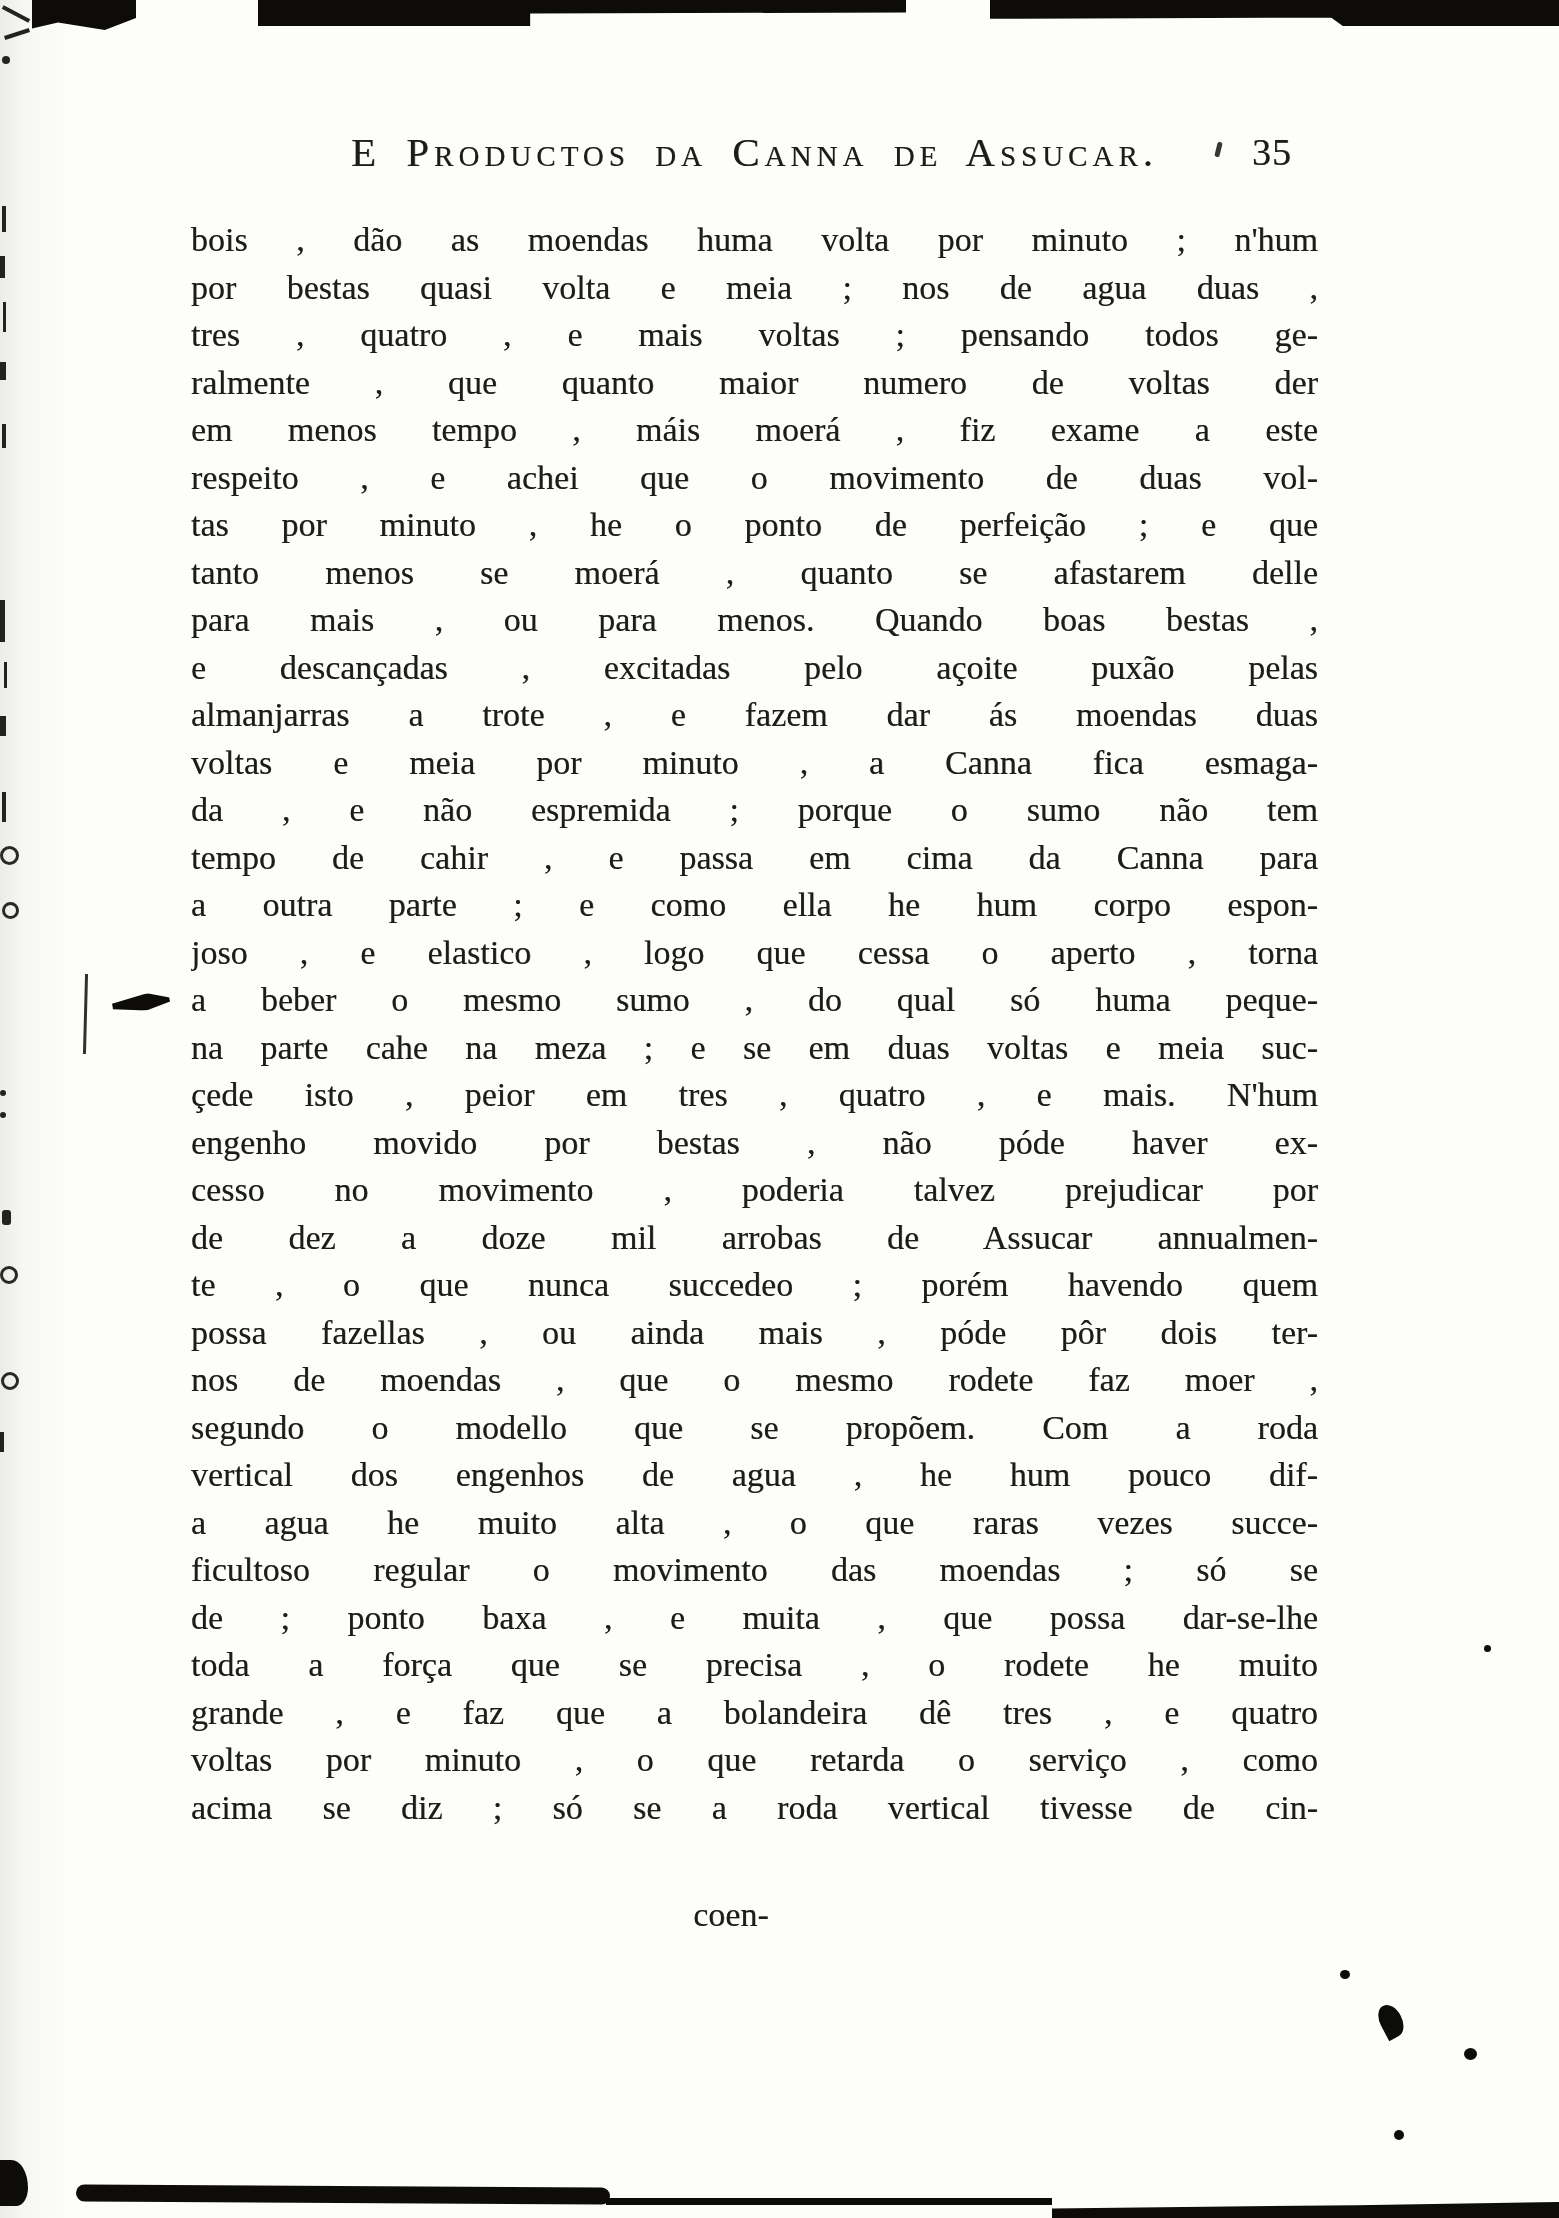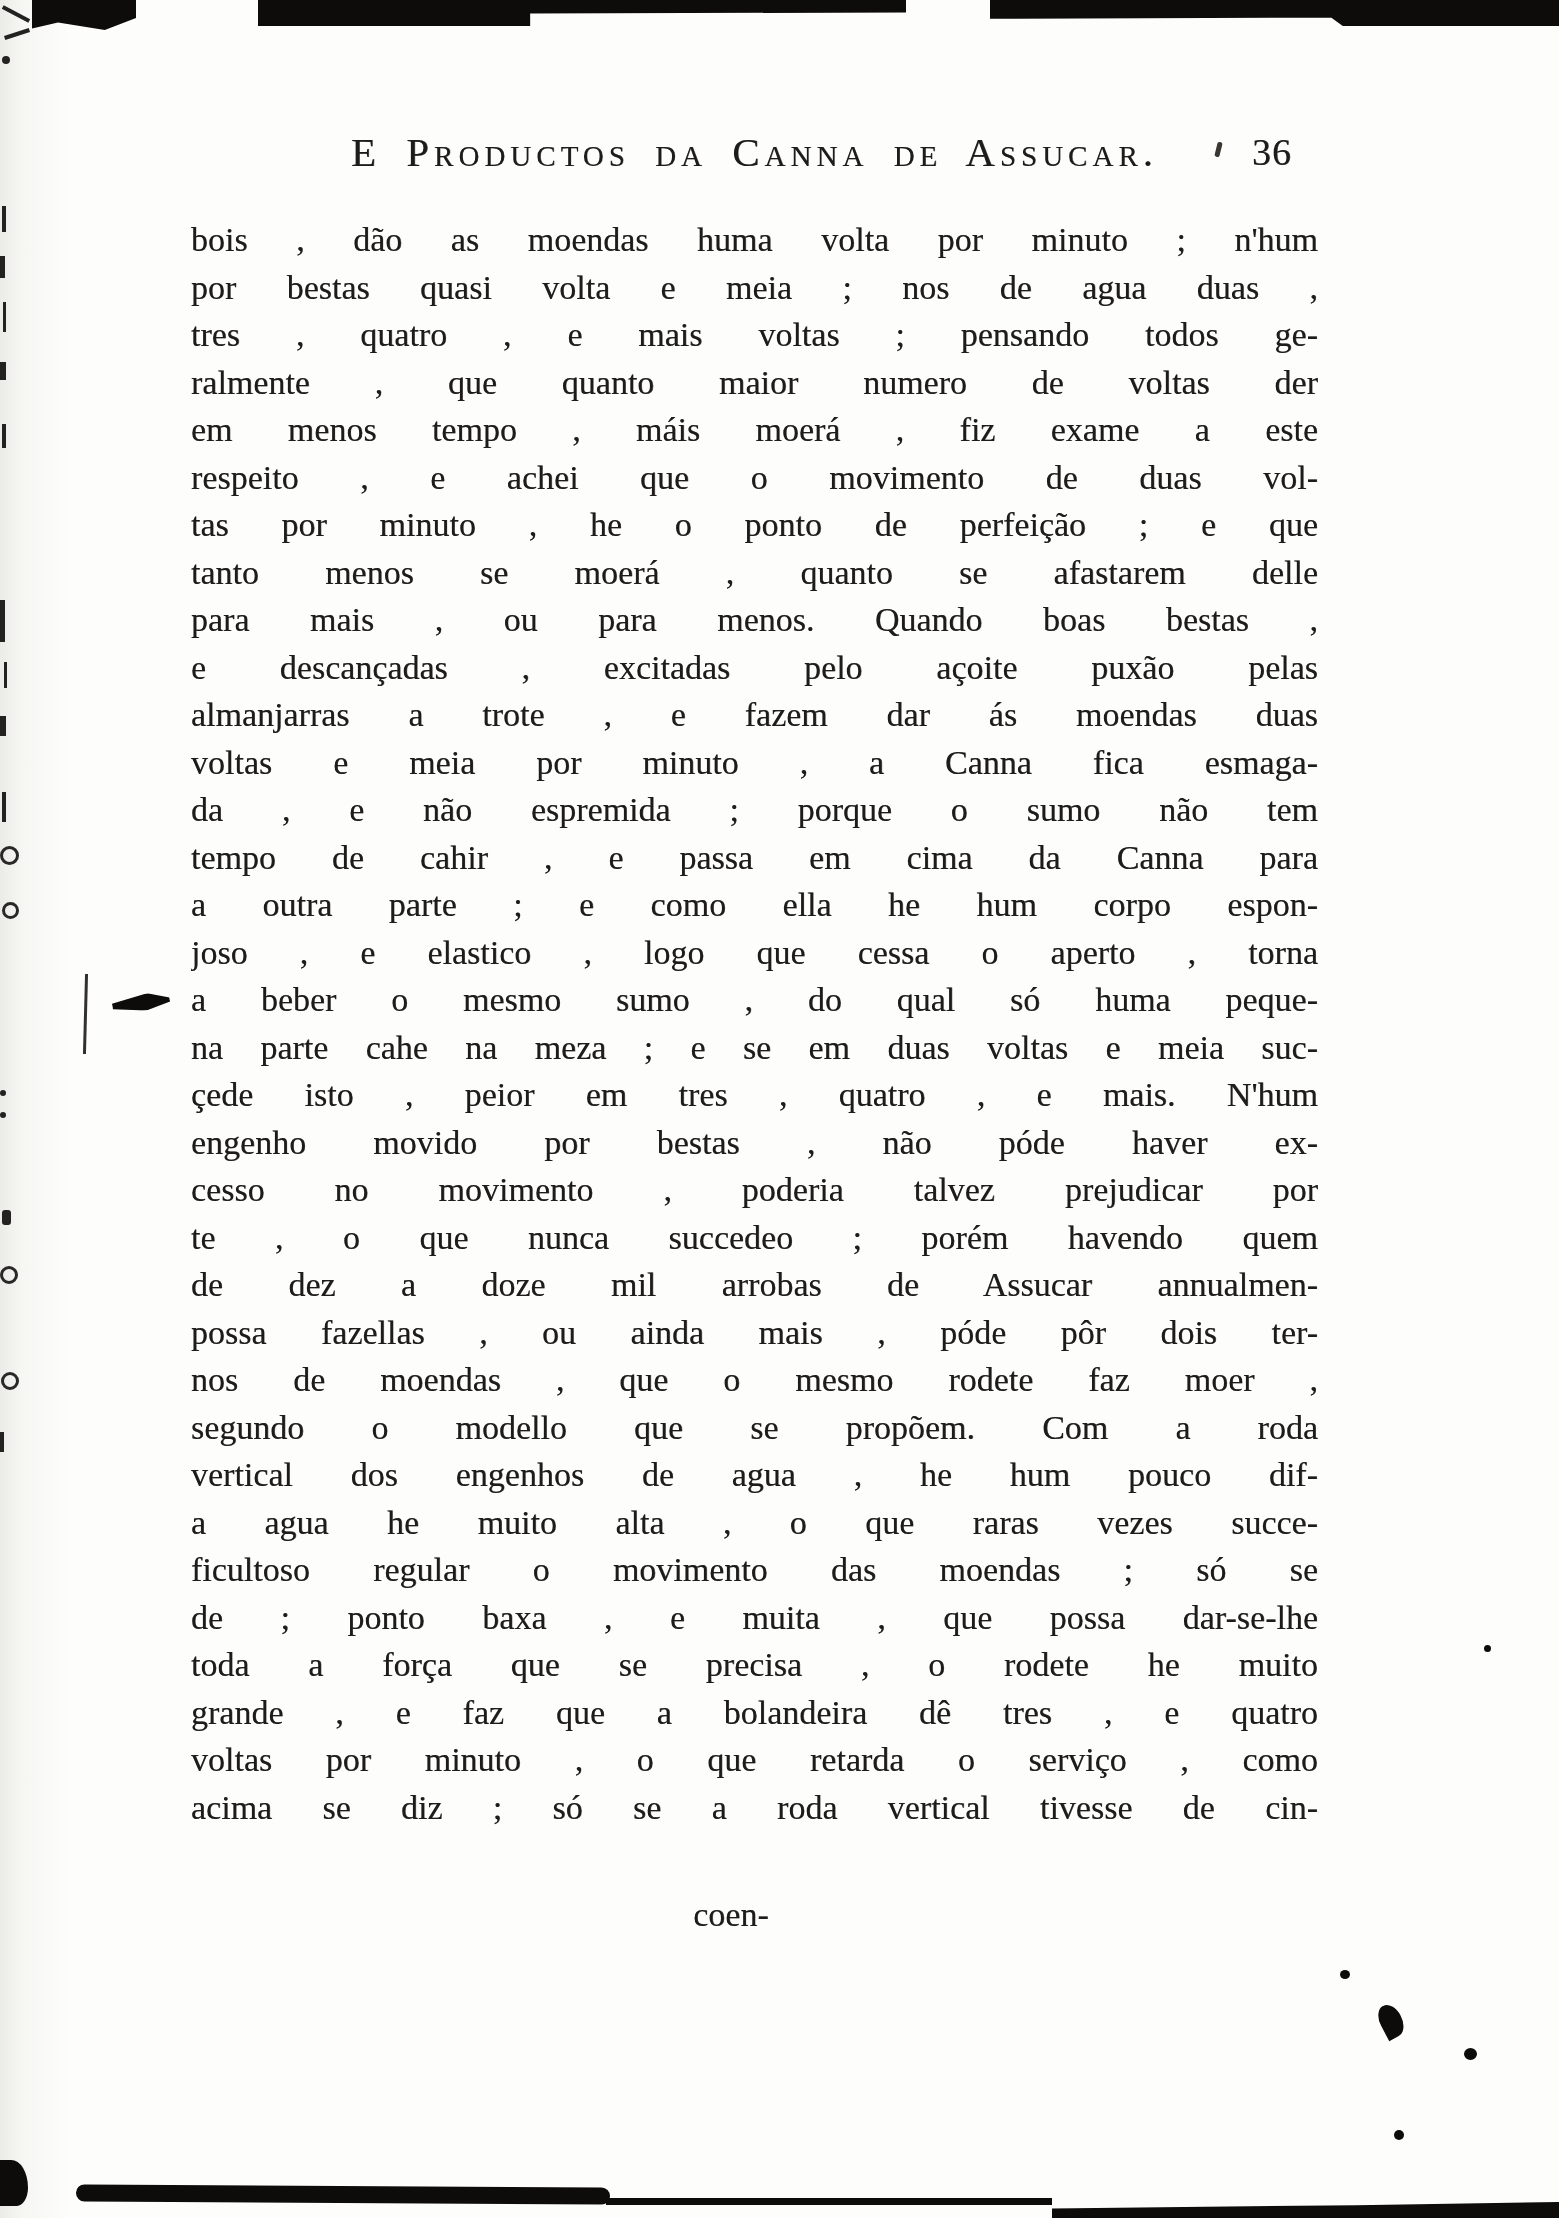--- a/index.html
+++ b/index.html
@@ -94,21 +94,21 @@
   .blob-teardrop { left: 1380px; top: 2004px; width: 22px; height: 34px;
     border-radius: 50% 50% 52% 0; transform: rotate(-28deg); }
 </style>
 </head>
 <body>
 
 <div class="page">
 
   <div class="header">
     <span>E Productos da Canna de Assucar.</span>
-    <span class="page-number">36</span>
+    <span class="page-number">35</span>
   </div>
 
   <div class="body-text">
       <div class="line">bois , dão as moendas huma volta por minuto ; n'hum</div>
       <div class="line">por bestas quasi volta e meia ; nos de agua duas ,</div>
       <div class="line">tres , quatro , e mais voltas ; pensando todos ge-</div>
       <div class="line">ralmente , que quanto maior numero de voltas der</div>
       <div class="line">em menos tempo , máis moerá , fiz exame a este</div>
       <div class="line">respeito , e achei que o movimento de duas vol-</div>
       <div class="line">tas por minuto , he o ponto de perfeição ; e que</div>
@@ -119,22 +119,22 @@
       <div class="line">voltas e meia por minuto , a Canna fica esmaga-</div>
       <div class="line">da , e não espremida ; porque o sumo não tem</div>
       <div class="line">tempo de cahir , e passa em cima da Canna para</div>
       <div class="line">a outra parte ; e como ella he hum corpo espon-</div>
       <div class="line">joso , e elastico , logo que cessa o aperto , torna</div>
       <div class="line">a beber o mesmo sumo , do qual só huma peque-</div>
       <div class="line">na parte cahe na meza ; e se em duas voltas e meia suc-</div>
       <div class="line">çede isto , peior em tres , quatro , e mais. N'hum</div>
       <div class="line">engenho movido por bestas , não póde haver ex-</div>
       <div class="line">cesso no movimento , poderia talvez prejudicar por</div>
+      <div class="line">de dez a doze mil arrobas de Assucar annualmen-</div>
       <div class="line">te , o que nunca succedeo ; porém havendo quem</div>
-      <div class="line">de dez a doze mil arrobas de Assucar annualmen-</div>
       <div class="line">possa fazellas , ou ainda mais , póde pôr dois ter-</div>
       <div class="line">nos de moendas , que o mesmo rodete faz moer ,</div>
       <div class="line">segundo o modello que se propõem. Com a roda</div>
       <div class="line">vertical dos engenhos de agua , he hum pouco dif-</div>
       <div class="line">a agua he muito alta , o que raras vezes succe-</div>
       <div class="line">ficultoso regular o movimento das moendas ; só se</div>
       <div class="line">de ; ponto baxa , e muita , que possa dar-se-lhe</div>
       <div class="line">toda a força que se precisa , o rodete he muito</div>
       <div class="line">grande , e faz que a bolandeira dê tres , e quatro</div>
       <div class="line">voltas por minuto , o que retarda o serviço , como</div>

